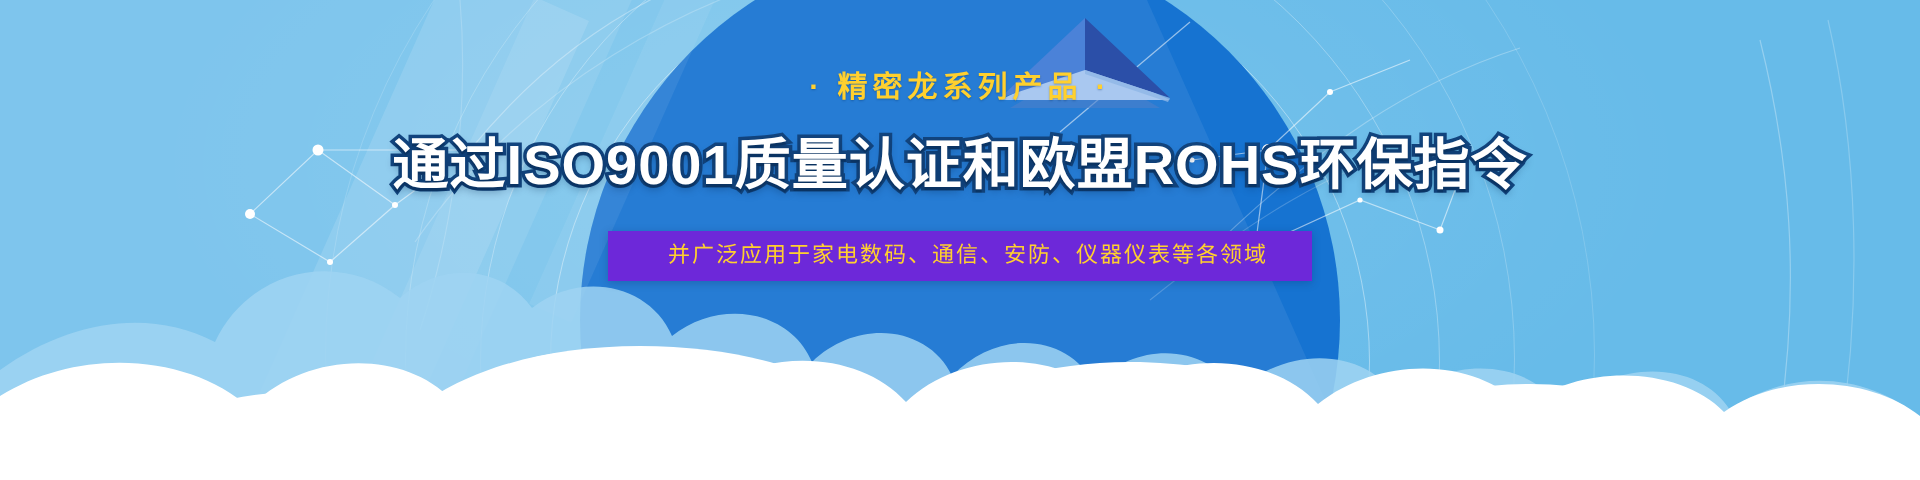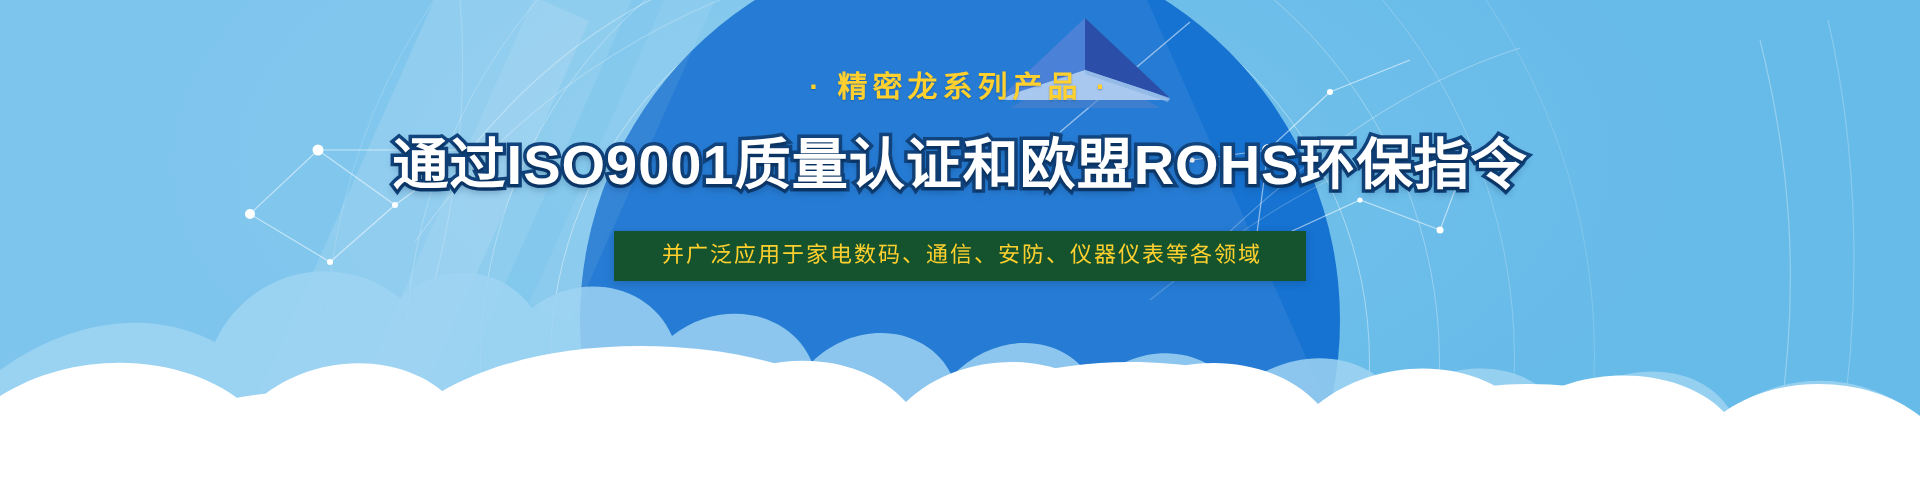--- a/index.html
+++ b/index.html
@@ -151,22 +151,22 @@
     white-space:nowrap;
     -webkit-text-stroke:7px #12457f;
     paint-order:stroke fill;
     text-shadow:
       0 3px 0 rgba(8,44,86,0.55),
       0 4px 9px rgba(6,35,72,0.40);
   }
 
   .caption-bar{
     margin-top:36px;
-    background:#14532d;
-    padding:13px 44px 15px 48px;
+    background:#6d28d9;
+    padding:13px 44px 15px 60px;
     line-height:1;
     box-shadow:0 2px 8px rgba(10,40,85,0.25);
   }
   .caption-bar .caption-text{
     color:#ffd02e;
     font-size:22px;
     letter-spacing:2px;
     white-space:nowrap;
   }
 </style>

